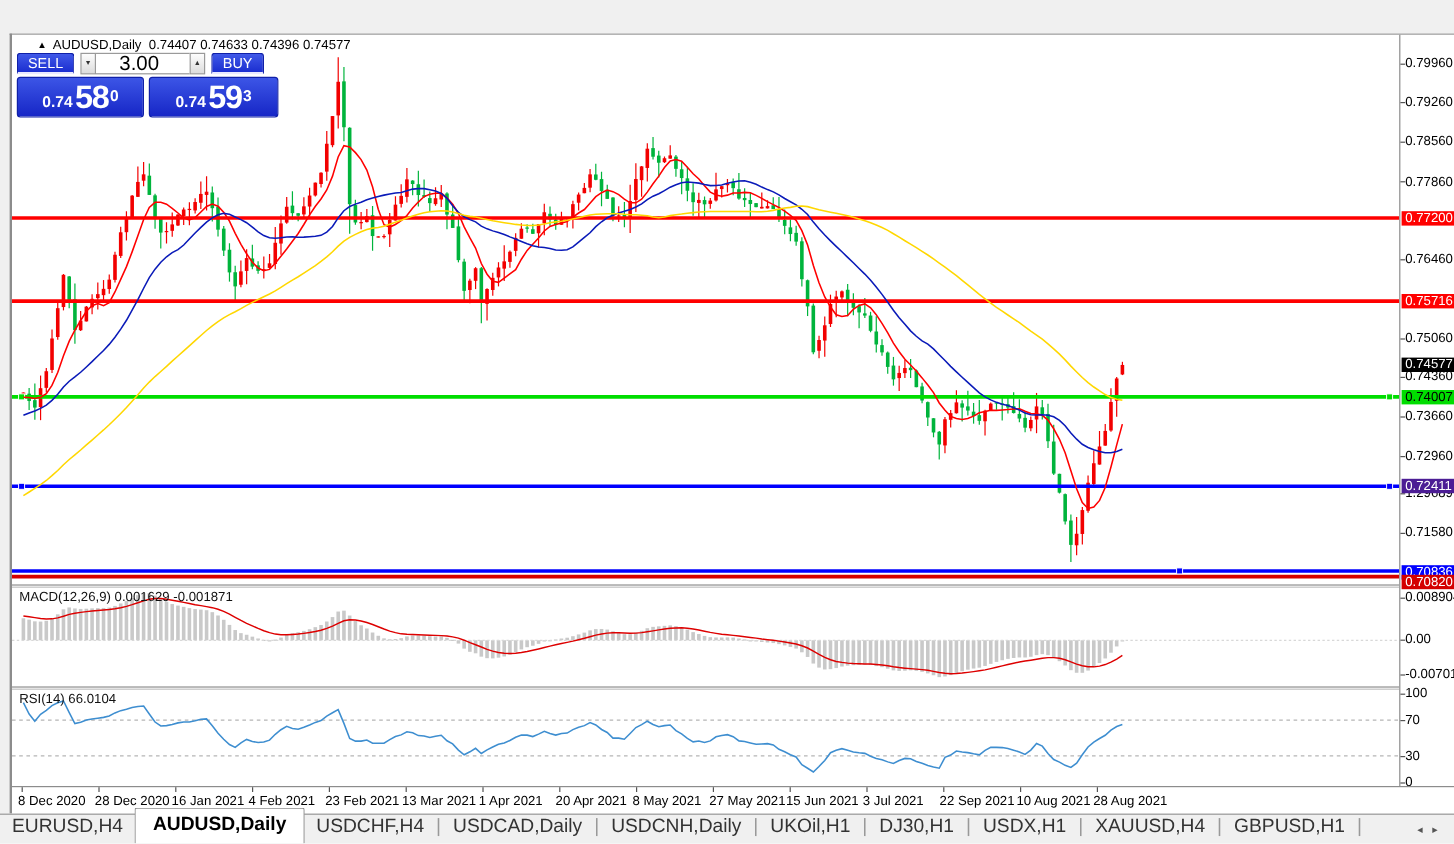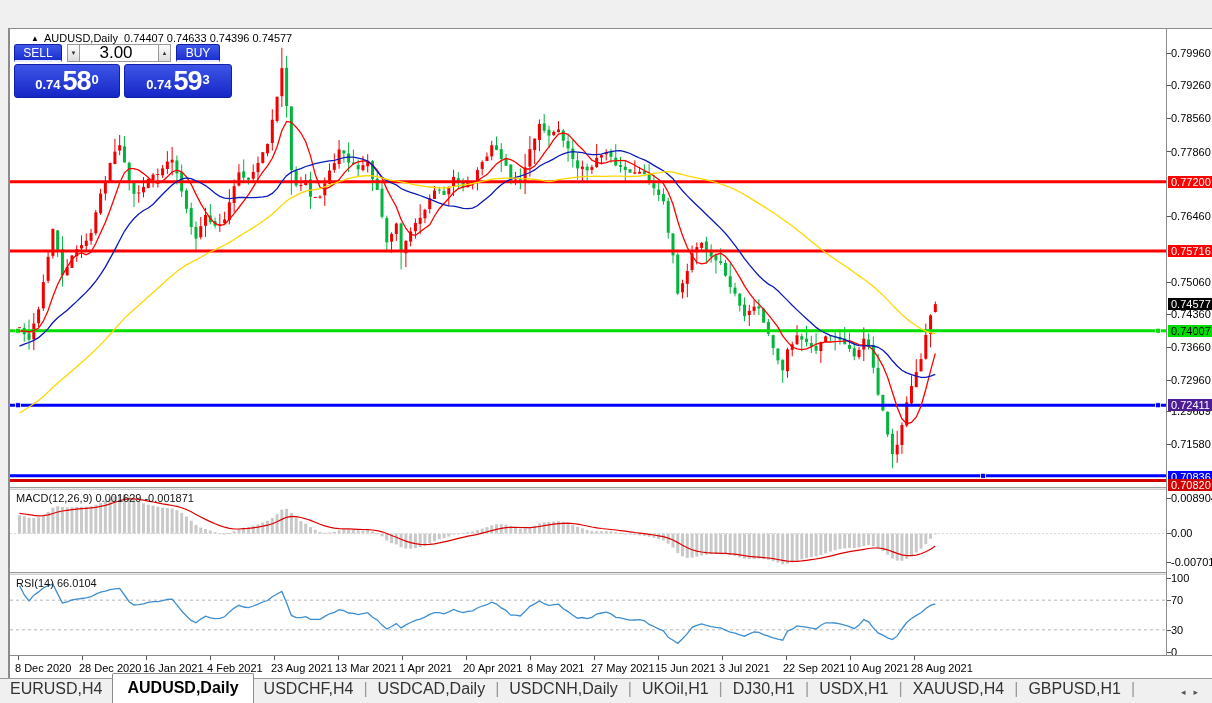--- a/index.html
+++ b/index.html
@@ -781,21 +781,21 @@
     <div class="date-axis" id="date-axis">
         <div class="date-tick" style="left: 8px;"></div>
         <span class="date-label" style="left: 5px;">8 Dec 2020</span>
         <div class="date-tick" style="left: 72px;"></div>
         <span class="date-label" style="left: 69px;">28 Dec 2020</span>
         <div class="date-tick" style="left: 136px;"></div>
         <span class="date-label" style="left: 133px;">16 Jan 2021</span>
         <div class="date-tick" style="left: 200px;"></div>
         <span class="date-label" style="left: 197px;">4 Feb 2021</span>
         <div class="date-tick" style="left: 264px;"></div>
-        <span class="date-label" style="left: 261px;">23 Aug 2021</span>
+        <span class="date-label" style="left: 261px;">23 Feb 2021</span>
         <div class="date-tick" style="left: 328px;"></div>
         <span class="date-label" style="left: 325px;">13 Mar 2021</span>
         <div class="date-tick" style="left: 392px;"></div>
         <span class="date-label" style="left: 389px;">1 Apr 2021</span>
         <div class="date-tick" style="left: 456px;"></div>
         <span class="date-label" style="left: 453px;">20 Apr 2021</span>
         <div class="date-tick" style="left: 520px;"></div>
         <span class="date-label" style="left: 517px;">8 May 2021</span>
         <div class="date-tick" style="left: 584px;"></div>
         <span class="date-label" style="left: 581px;">27 May 2021</span>

